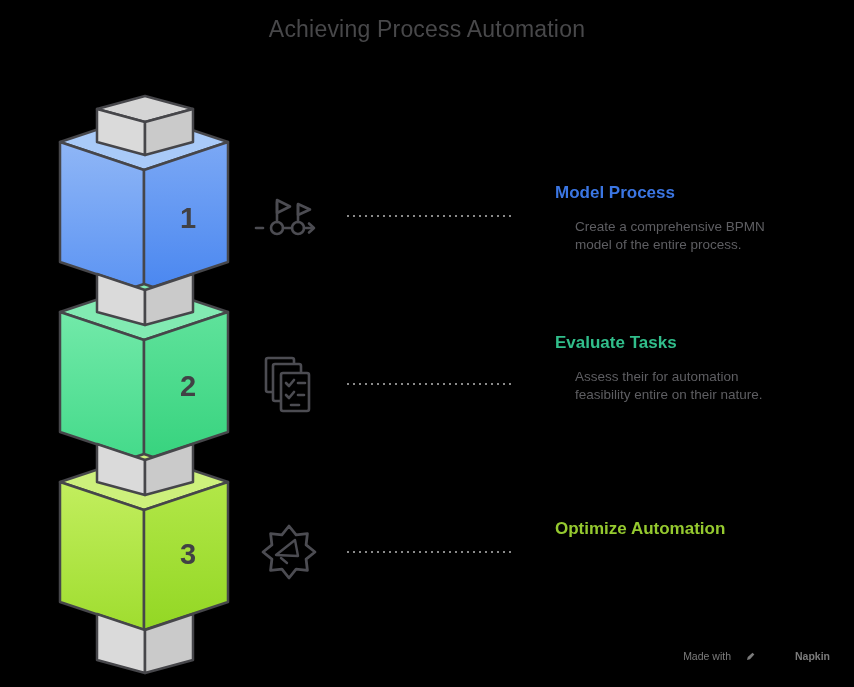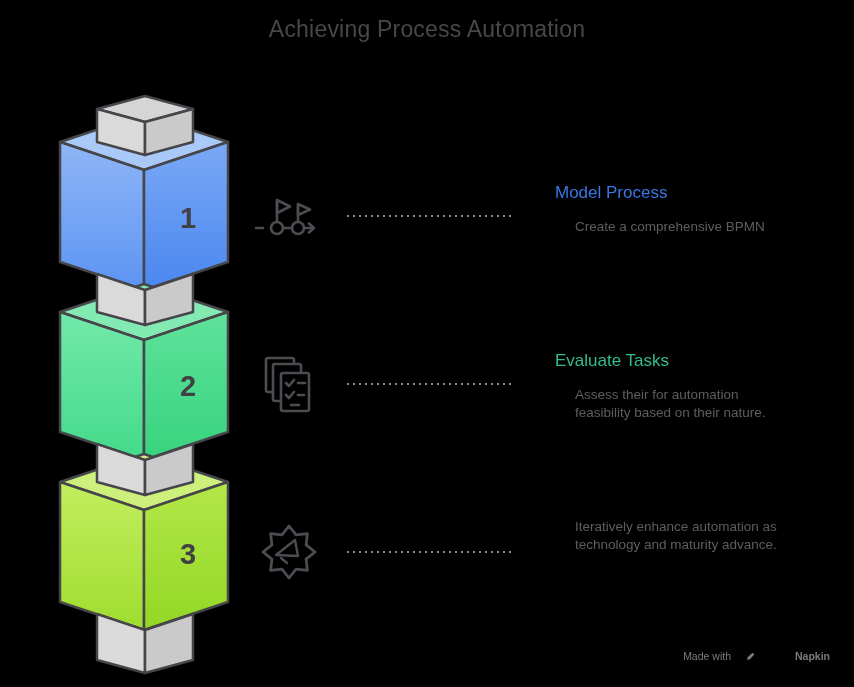--- a/index.html
+++ b/index.html
@@ -13,22 +13,22 @@
     left:0;right:0;top:16px;text-align:center;
     font-size:23px;font-weight:400;color:#48484A;letter-spacing:.2px;
   }
   #tower-svg{left:0;top:0;}
   .dots{
     height:2px;left:347px;width:168px;
     background:repeating-linear-gradient(90deg,#8A8A8A 0 2px,transparent 2px 6px);
   }
   #dots-1{top:215px;} #dots-2{top:383px;} #dots-3{top:551px;}
   .step-text{left:555px;width:285px;}
-  #step-text-1{top:182px;} #step-text-2{top:350px;} #step-text-3{top:518px;}
-  .step-heading{font-size:17px;font-weight:400;line-height:21px;margin:0 0 15px 0;}
+  #step-text-1{top:182px;} #step-text-2{top:332px;} #step-text-3{top:518px;}
+  .step-heading{font-size:17px;font-weight:700;line-height:21px;margin:0 0 15px 0;}
   .accent-1{color:#3B76E3;} .accent-2{color:#31BE8B;} .accent-3{color:#95C92F;}
   .step-desc{font-size:13.5px;line-height:18px;color:#5E5E62;}
   .step-desc .line{display:block;margin-left:20px;}
   .icon-box{pointer-events:none;}
   #icon-1{left:252px;top:192px;} #icon-2{left:262px;top:356px;} #icon-3{left:260px;top:524px;}
   #watermark{
     right:24px;top:650px;display:flex;align-items:center;gap:14px;
     color:#7B7B7B;font-size:10.5px;justify-content:flex-end;
   }
   #watermark .brand{font-weight:600;margin-left:25px;}
@@ -135,36 +135,34 @@
 </svg>
 
 <div id="dots-1" class="abs dots"></div>
 <div id="dots-2" class="abs dots"></div>
 <div id="dots-3" class="abs dots"></div>
 
 <div id="step-text-1" class="abs step-text">
   <div class="step-heading accent-1">Model Process</div>
   <div class="step-desc">
     <span class="line">Create a comprehensive BPMN</span>
+    <span class="line">model of the entire process.</span>
   </div>
 </div>
 
 <div id="step-text-2" class="abs step-text">
   <div class="step-heading accent-2">Evaluate Tasks</div>
   <div class="step-desc">
     <span class="line">Assess their for automation</span>
-    <span class="line">feasibility based on their nature.</span>
+    <span class="line">feasibility entire on their nature.</span>
   </div>
 </div>
 
 <div id="step-text-3" class="abs step-text">
-  <div class="step-desc">
-    <span class="line">Iteratively enhance automation as</span>
-    <span class="line">technology and maturity advance.</span>
-  </div>
+  <div class="step-heading accent-3">Optimize Automation</div>
 </div>
 
 <div id="watermark" class="abs">
   <span>Made with</span>
   <svg width="11" height="11" viewBox="0 0 12 12">
     <path d="M2.2,9.8 L3,6.6 L8.2,1.8 L10.2,3.8 L5.4,9 L2.2,9.8 Z" fill="#7B7B7B"></path>
   </svg>
   <span class="brand">Napkin</span>
 </div>
 

